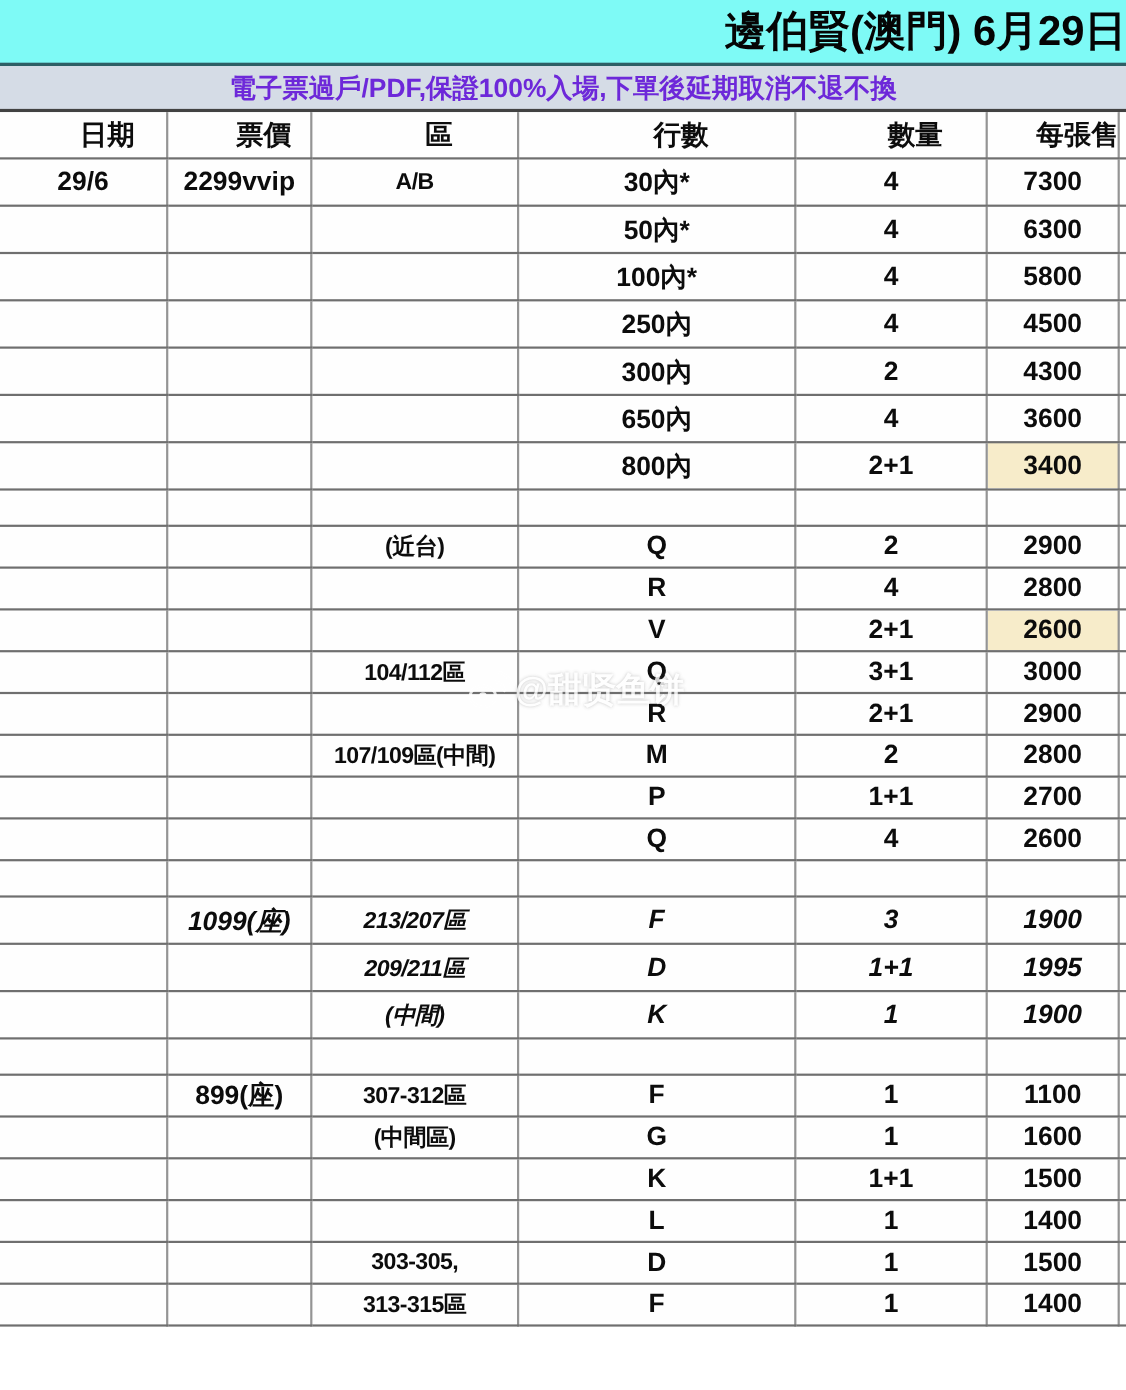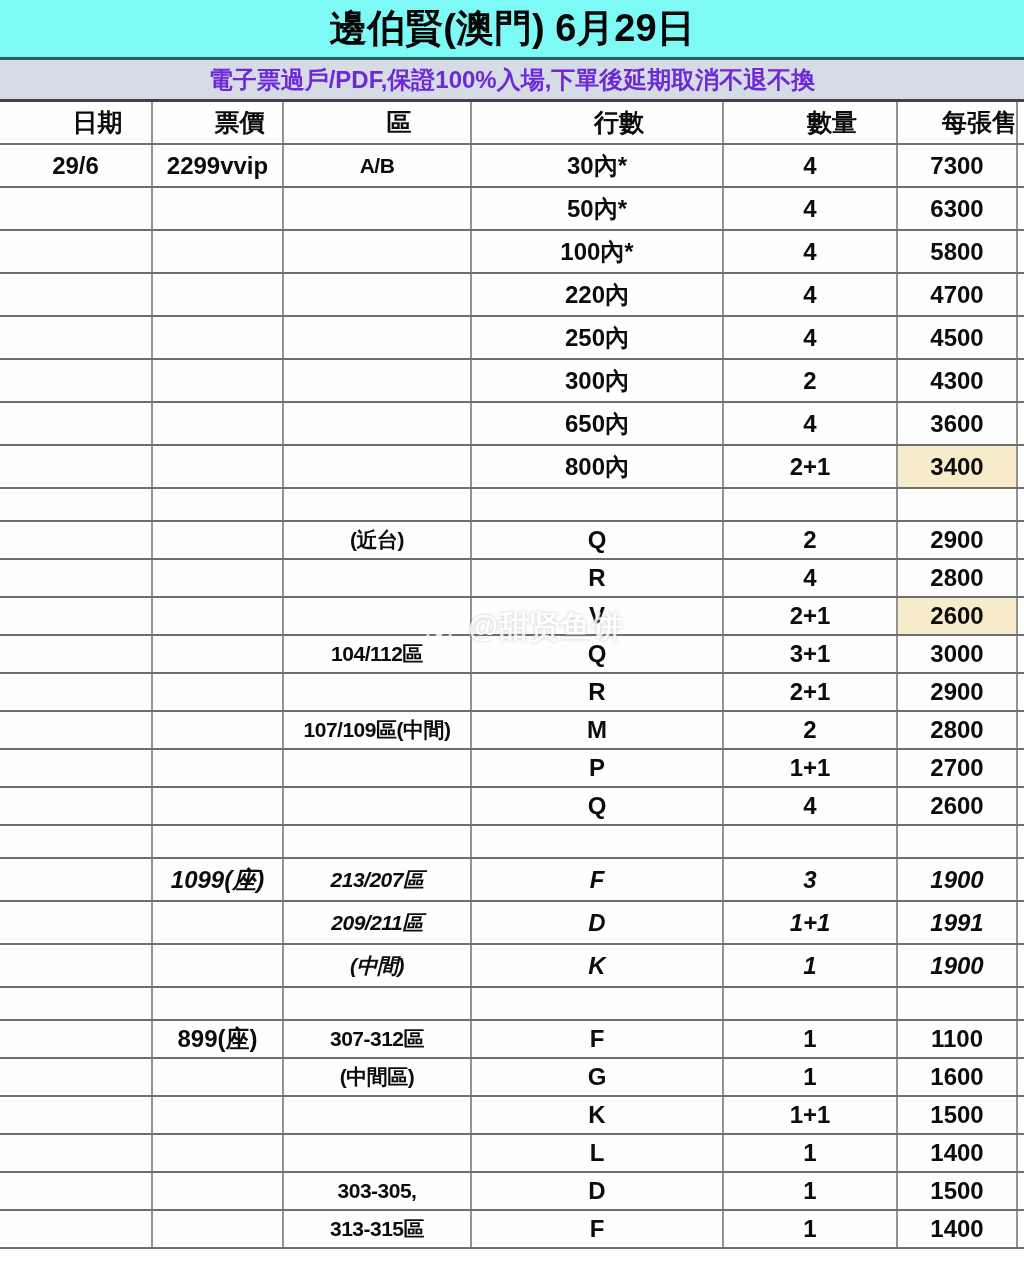--- a/index.html
+++ b/index.html
@@ -3,21 +3,21 @@
 <meta charset="utf-8">
 <style>
   html,body{margin:0;padding:0;background:#ffffff;}
   body{font-family:"Liberation Sans","DejaVu Sans",sans-serif;}
   .sheet{
     position:relative;width:1024px;height:1264px;overflow:hidden;
     background:#ffffff;color:#0b0b0b;font-weight:bold;margin:0 auto;
   }
   .title-band{
     height:57px;background:var(--title-bg,#7efaf6);
-    display:flex;align-items:center;justify-content:center;
+    display:flex;align-items:center;justify-content:flex-end;
     font-size:38px;font-weight:bold;color:#050505;
     border-bottom:3px solid var(--title-divider,#2e5f66);
   }
   .subtitle-band{
     height:39px;background:var(--subtitle-bg,#d5dce6);
     display:flex;align-items:center;justify-content:center;
     font-size:24px;font-weight:bold;color:#6d28d9;
     border-bottom:3px solid var(--subtitle-divider,#424242);
   }
   table.price-table{
@@ -112,29 +112,20 @@
           <td class="zone"></td>
           <td>100內*</td>
           <td>4</td>
           <td>5800</td>
           <td class="sliver"></td>
         </tr>
         <tr class="sec-a">
           <td></td>
           <td></td>
           <td class="zone"></td>
-          <td>220內</td>
-          <td>4</td>
-          <td>4700</td>
-          <td class="sliver"></td>
-        </tr>
-        <tr class="sec-a">
-          <td></td>
-          <td></td>
-          <td class="zone"></td>
           <td>250內</td>
           <td>4</td>
           <td>4500</td>
           <td class="sliver"></td>
         </tr>
         <tr class="sec-a">
           <td></td>
           <td></td>
           <td class="zone"></td>
           <td>300內</td>
@@ -258,21 +249,21 @@
           <td>3</td>
           <td>1900</td>
           <td class="sliver"></td>
         </tr>
         <tr class="sec-c">
           <td></td>
           <td></td>
           <td class="zone">209/211區</td>
           <td>D</td>
           <td>1+1</td>
-          <td>1991</td>
+          <td>1995</td>
           <td class="sliver"></td>
         </tr>
         <tr class="sec-c">
           <td></td>
           <td></td>
           <td class="zone">(中間)</td>
           <td>K</td>
           <td>1</td>
           <td>1900</td>
           <td class="sliver"></td>

